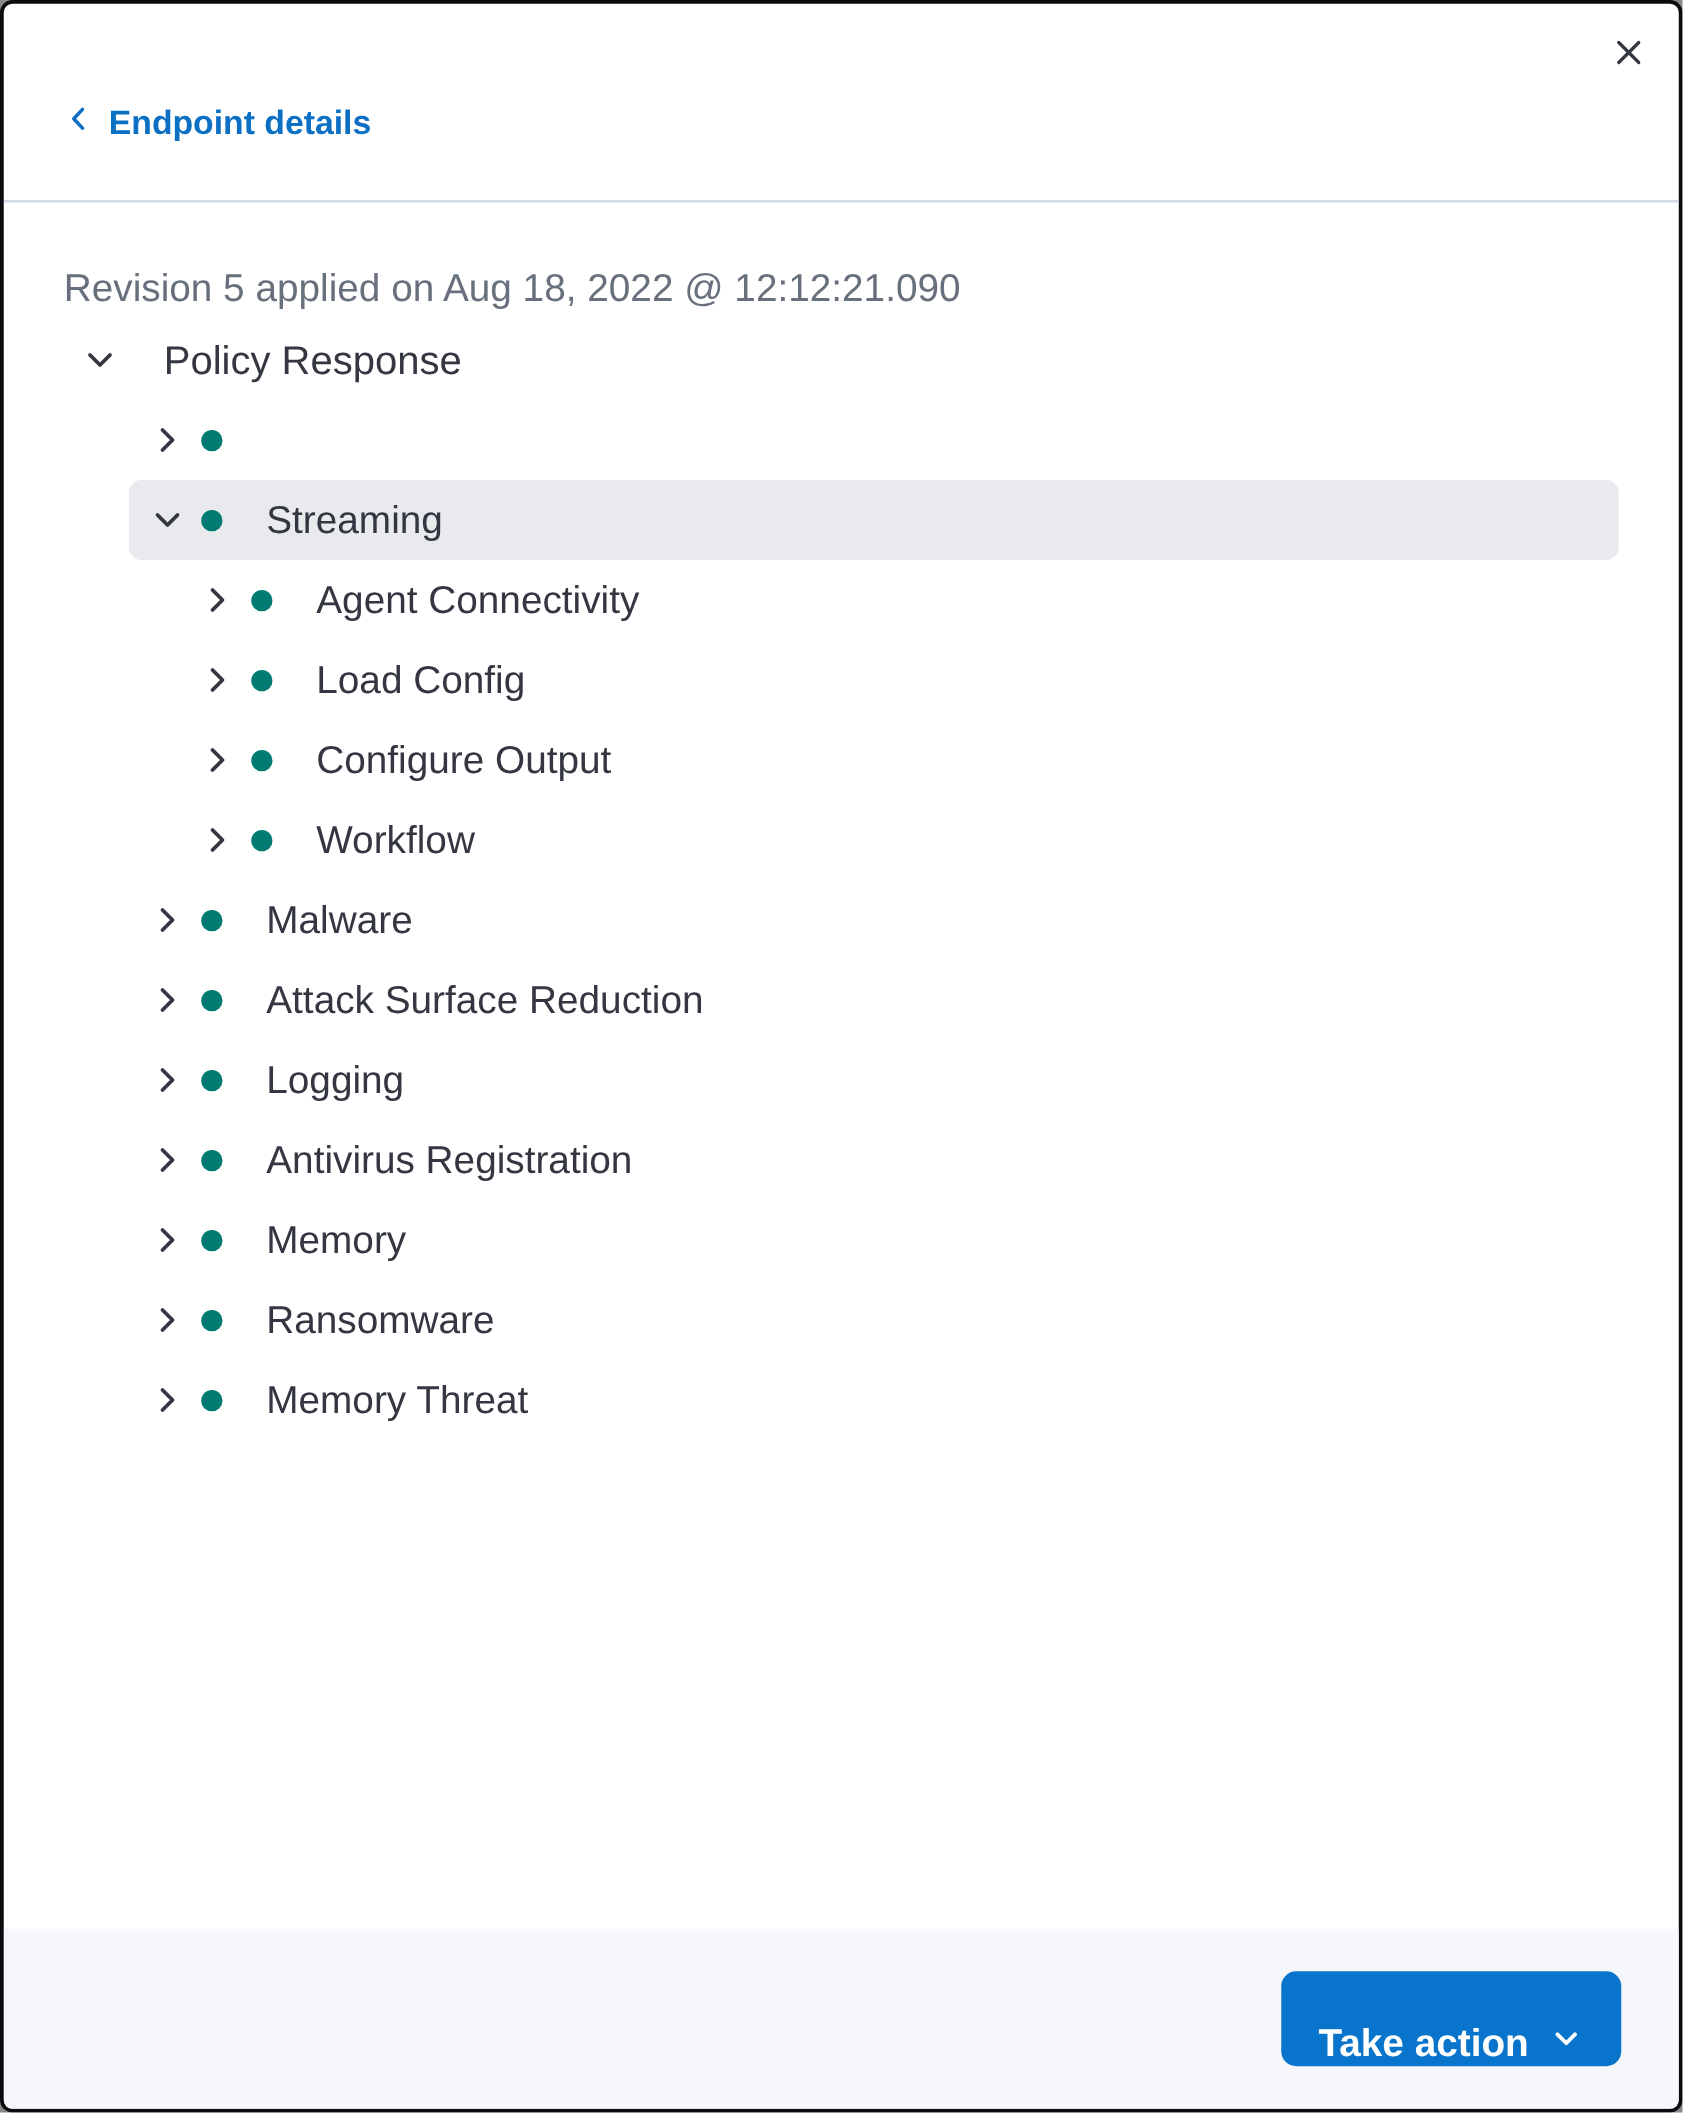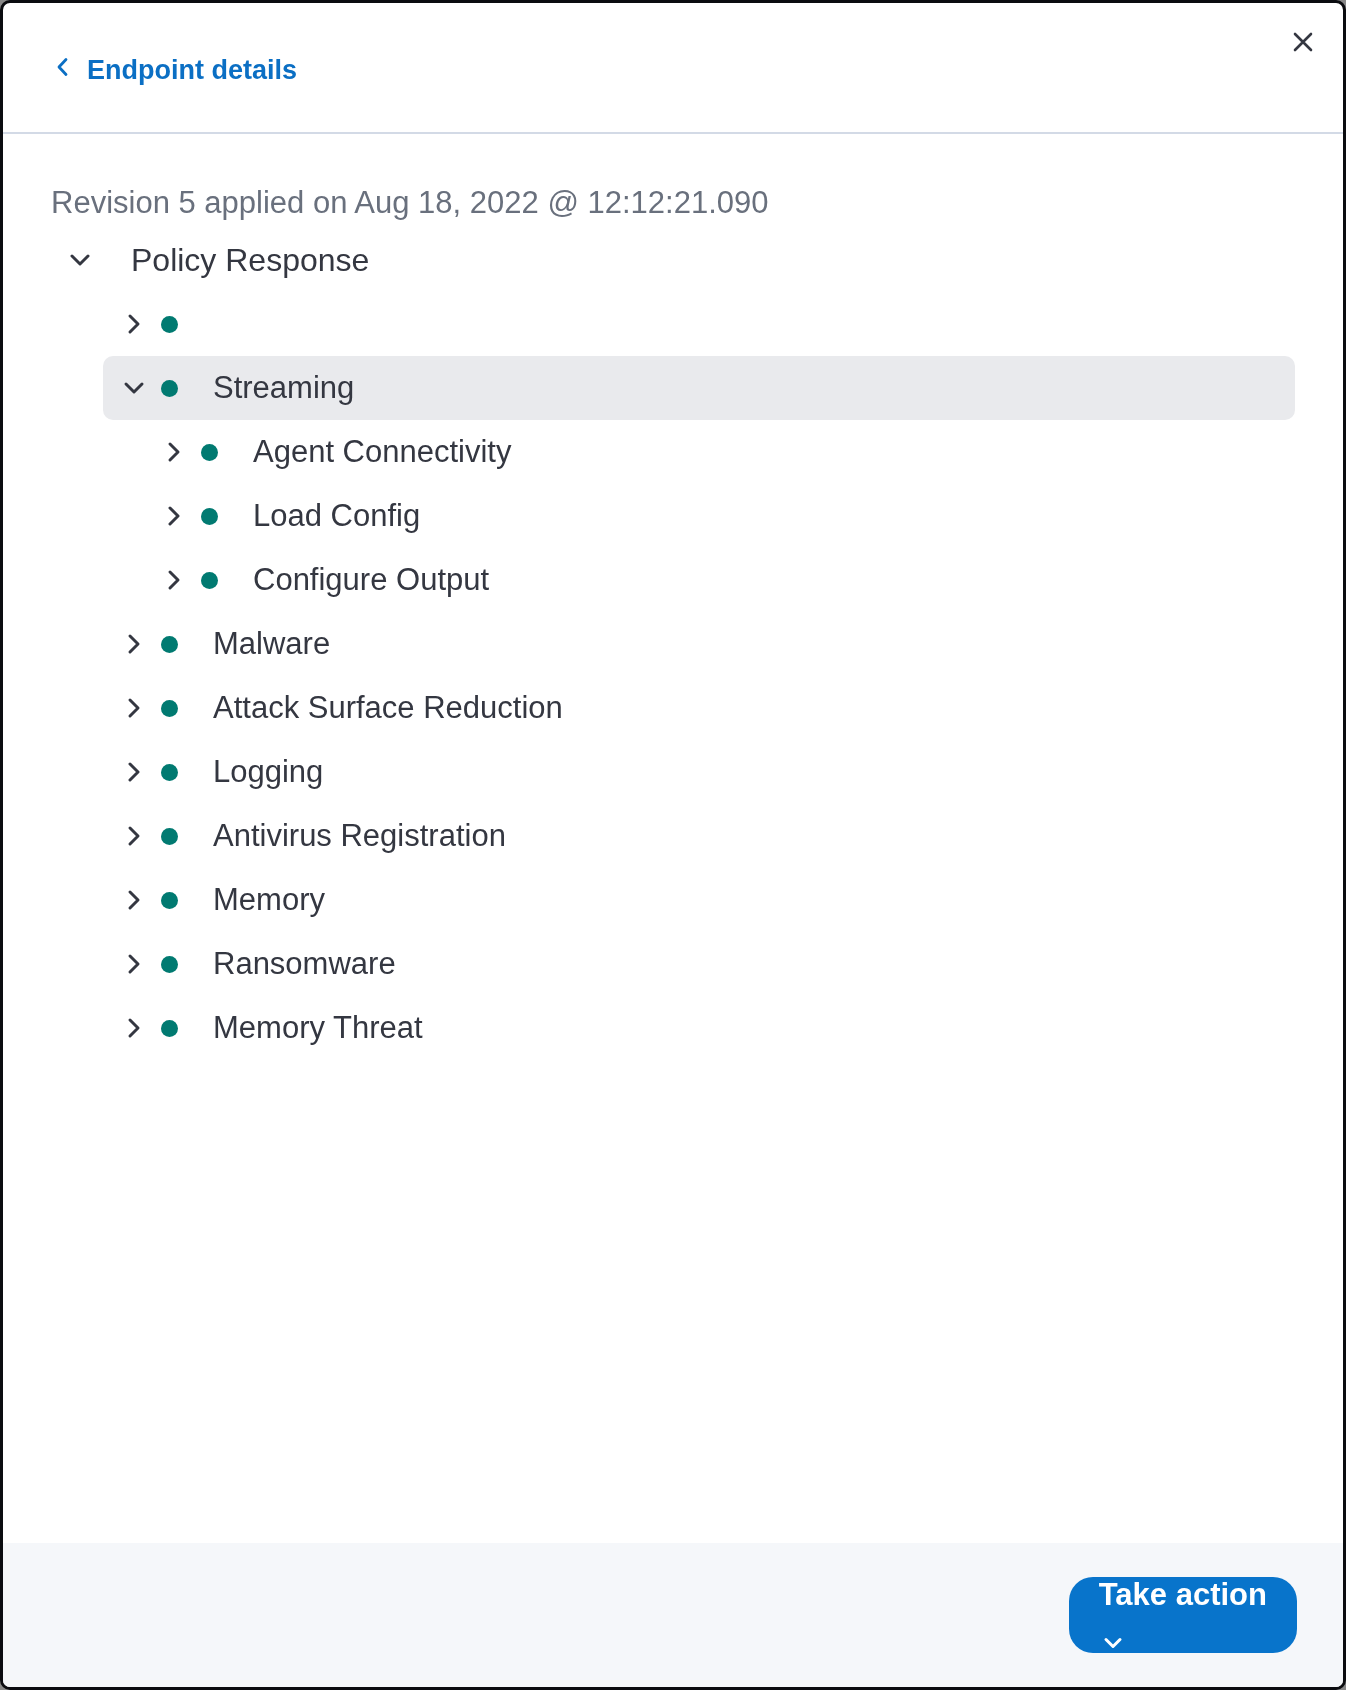--- a/index.html
+++ b/index.html
@@ -17,21 +17,21 @@
     width:100%;height:100%;background:#fff;border:3px solid var(--frame);
     border-radius:10px;display:flex;flex-direction:column;overflow:hidden;position:relative;
   }
   .close-btn{
     position:absolute;top:18px;right:18px;width:44px;height:44px;border:0;background:none;
     display:flex;align-items:center;justify-content:center;cursor:pointer;padding:0;
   }
   header{flex:none;padding:50px 48px 45px;border-bottom:2px solid var(--divider)}
   .back{
     display:flex;align-items:center;gap:12px;width:max-content;cursor:pointer;
-    color:var(--link);font-size:27px;font-weight:700;line-height:34px;text-decoration:none;
+    color:var(--link);font-size:27px;font-weight:700;line-height:34px;text-decoration:none;margin-top:28px;
   }
   h1{margin:6px 0 0;font-size:50px;line-height:60px;font-weight:700;color:var(--title);letter-spacing:-.5px}
   main{flex:1;padding:0 48px;overflow:hidden}
   .revision{margin-top:52px;font-size:31px;line-height:34px;color:var(--subdued)}
   .tree{margin-top:8px;font-size:31px;color:var(--text)}
   .tree-row{display:flex;align-items:center;height:64px;cursor:pointer}
   .root-row{padding-left:13px;font-size:32px}
   .root-row .lbl{margin-left:4px}
   .lvl1{margin-left:52px;padding-left:15px;border-radius:10px}
   .lvl2{margin-left:92px;padding-left:15px}
@@ -40,22 +40,22 @@
   .chev svg{display:block}
   .expanded .chev svg{transform:rotate(90deg)}
   .dot-box{width:18px;height:18px;margin-left:10px;flex:none;display:flex;align-items:center;justify-content:center}
   .dot{width:17px;height:17px;border-radius:50%;background:var(--dot)}
   .tree-row .lbl{margin-left:35px;white-space:nowrap}
   footer{
     flex:none;height:144px;background:var(--footer-bg);
     display:flex;align-items:center;justify-content:flex-end;padding:0 46px;
   }
   .action-btn{
-    height:76px;padding:0 30px;border:0;border-radius:24px;background:var(--btn);color:#fff;
-    font-family:inherit;font-size:31px;font-weight:600;display:flex;align-items:flex-start;gap:16px;cursor:pointer;flex-direction:column;
+    height:76px;padding:0 30px;border:0;border-radius:12px;background:var(--btn);color:#fff;
+    font-family:inherit;font-size:31px;font-weight:600;display:flex;align-items:flex-end;gap:16px;cursor:pointer;
   }
 </style>
 </head>
 <body>
 
 <div class="modal">
 
   <button class="close-btn">
     <span>
       <svg width="28" height="28" viewBox="0 0 28 28" fill="none">
@@ -135,20 +135,31 @@
     <span class="chev">
       <svg width="32" height="32" viewBox="0 0 32 32" fill="none">
         <path d="M12 8 L20 16 L12 24" stroke="var(--text)" stroke-width="3" stroke-linecap="round" stroke-linejoin="round"></path>
       </svg>
     </span>
     <span class="dot-box">
               <span class="dot"></span>
             </span>
     <span class="lbl">Configure Output</span>
   </div>
+          <div class="tree-row lvl2">
+    <span class="chev">
+      <svg width="32" height="32" viewBox="0 0 32 32" fill="none">
+        <path d="M12 8 L20 16 L12 24" stroke="var(--text)" stroke-width="3" stroke-linecap="round" stroke-linejoin="round"></path>
+      </svg>
+    </span>
+    <span class="dot-box">
+              <span class="dot"></span>
+            </span>
+    <span class="lbl">Workflow</span>
+  </div>
           <div class="tree-row lvl1">
     <span class="chev">
       <svg width="32" height="32" viewBox="0 0 32 32" fill="none">
         <path d="M12 8 L20 16 L12 24" stroke="var(--text)" stroke-width="3" stroke-linecap="round" stroke-linejoin="round"></path>
       </svg>
     </span>
     <span class="dot-box">
               <span class="dot"></span>
             </span>
     <span class="lbl">Malware</span>

